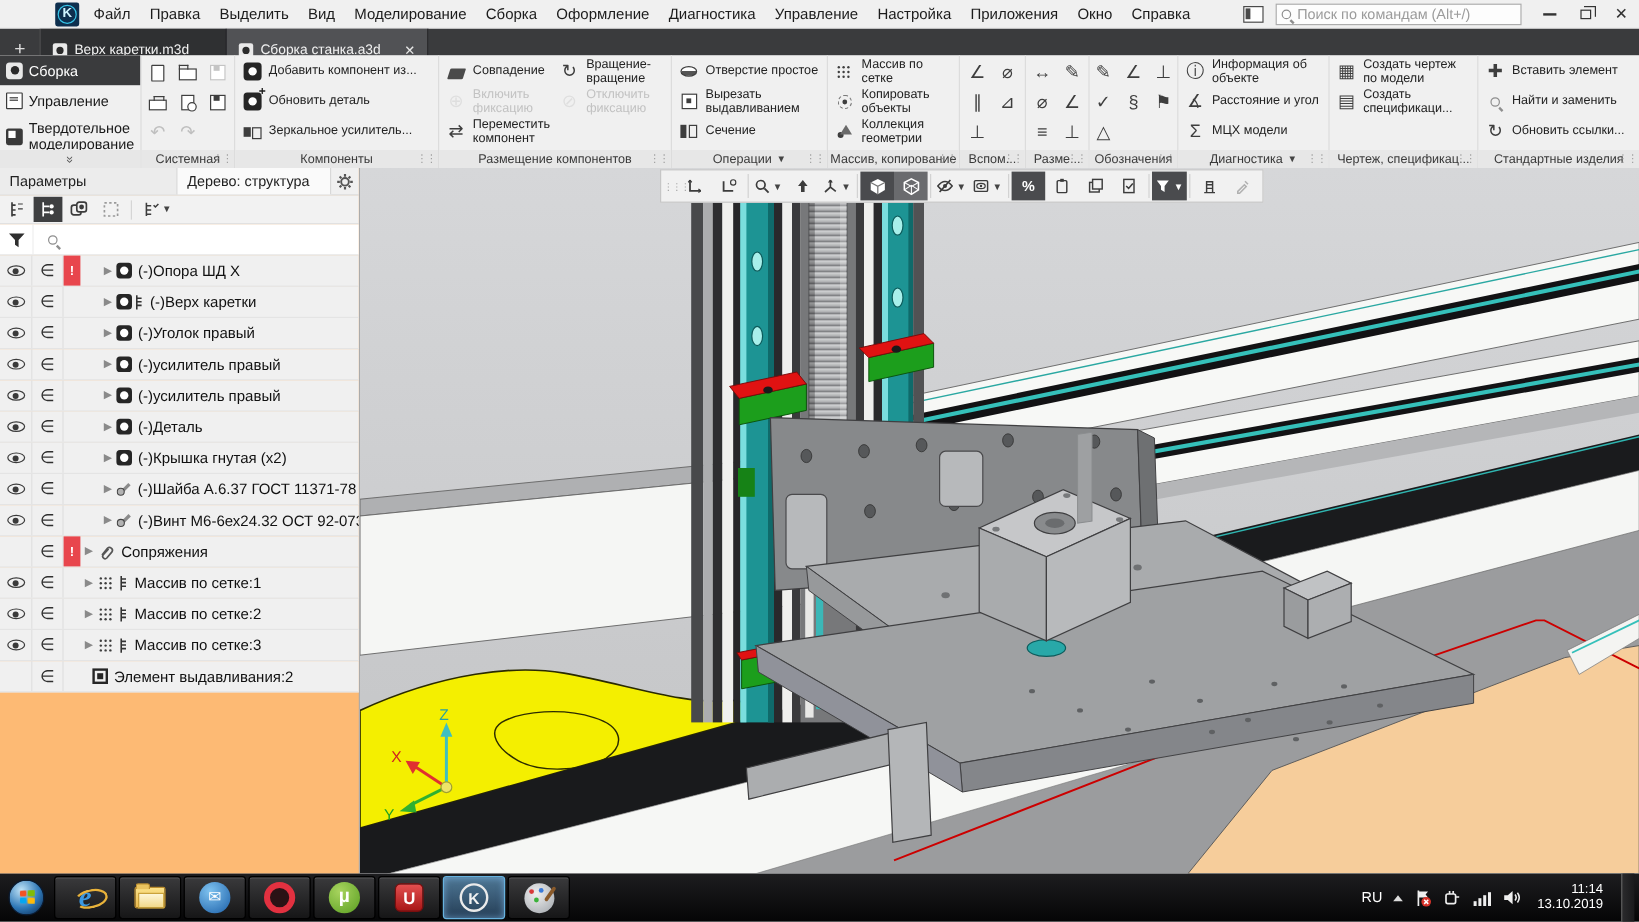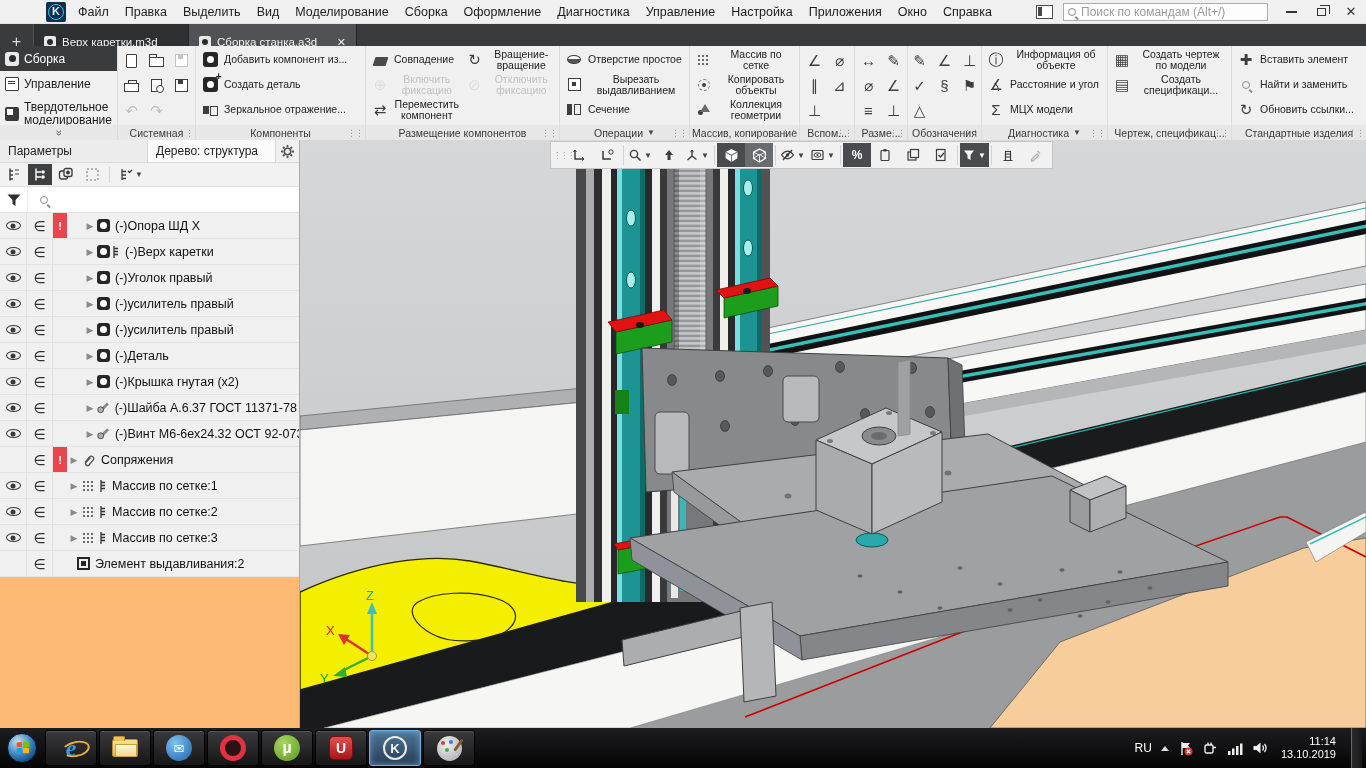--- a/index.html
+++ b/index.html
@@ -61,21 +61,21 @@
   .nav-ic.cube{background:#3a3a3a;border-radius:2px;}
   .nav-ic.cube::after{background:#fff;border-radius:0;width:6px;height:6px;left:2px;top:2px;}
   .navchev{transform:rotate(-90deg);display:inline-block;color:#555;font-size:11px;}
   
   .igrid{display:grid;grid-template-columns:repeat(3,25px);grid-auto-rows:25px;justify-content:center;align-items:center;justify-items:center;padding-top:2px;}
   .igrid.two{grid-template-columns:repeat(2,25px);}
   .ri{font-size:15px;color:#3E3E3E;line-height:1;}
   .ri.dis{color:#BFBFBF;}
   
   .cmdbtn{display:flex;align-items:center;gap:5px;height:25px;padding:0 3px;overflow:hidden;}
-  .cmdbtn .cl{font-size:10.5px;line-height:11px;color:#222;white-space:pre-line;text-align:center;}
+  .cmdbtn .cl{font-size:10.5px;line-height:11px;color:#222;white-space:pre-line;}
   .cmdbtn.dis .cl{color:#C2C2C2;}
   .cmdbtn.dis .ci{opacity:.35;}
   .ci{flex:0 0 18px;display:flex;align-items:center;justify-content:center;}
   .cols2{display:flex;}
   .cols2>div{width:96px;}
   
   .ic-doc2{width:11px;height:14px;border:1.5px solid #3E3E3E;background:#fff;border-radius:1px;}
   .ic-folder{width:15px;height:10px;border:1.5px solid #3E3E3E;background:#fff;position:relative;margin-top:3px;}
   .ic-folder::before{content:"";position:absolute;left:-1px;top:-4px;width:6px;height:3px;border:1.5px solid #3E3E3E;border-bottom:none;}
   .ic-floppy{width:13px;height:13px;border:1.5px solid #3E3E3E;background:#fff;position:relative;}
@@ -299,27 +299,27 @@
       <div class="cmdbtn">
         <span class="ci">
             <span class="ic-partbig"></span>
           </span>
         <span class="cl">Добавить компонент из...</span>
       </div>
       <div class="cmdbtn">
         <span class="ci">
             <span class="ic-partbig plus"></span>
           </span>
-        <span class="cl">Создать деталь</span>
+        <span class="cl">Обновить деталь</span>
       </div>
       <div class="cmdbtn">
         <span class="ci">
             <span class="ic-mirror"></span>
           </span>
-        <span class="cl">Зеркальное отражение...</span>
+        <span class="cl">Зеркальное усилитель...</span>
       </div>
     </div>
     <div class="rlabel">
         <span>Компоненты</span>
         <span class="grip">⋮⋮</span>
       </div>
   </div>
 
   <div class="rgroup" style="width:194px;">
     <div class="rbody cols2">

